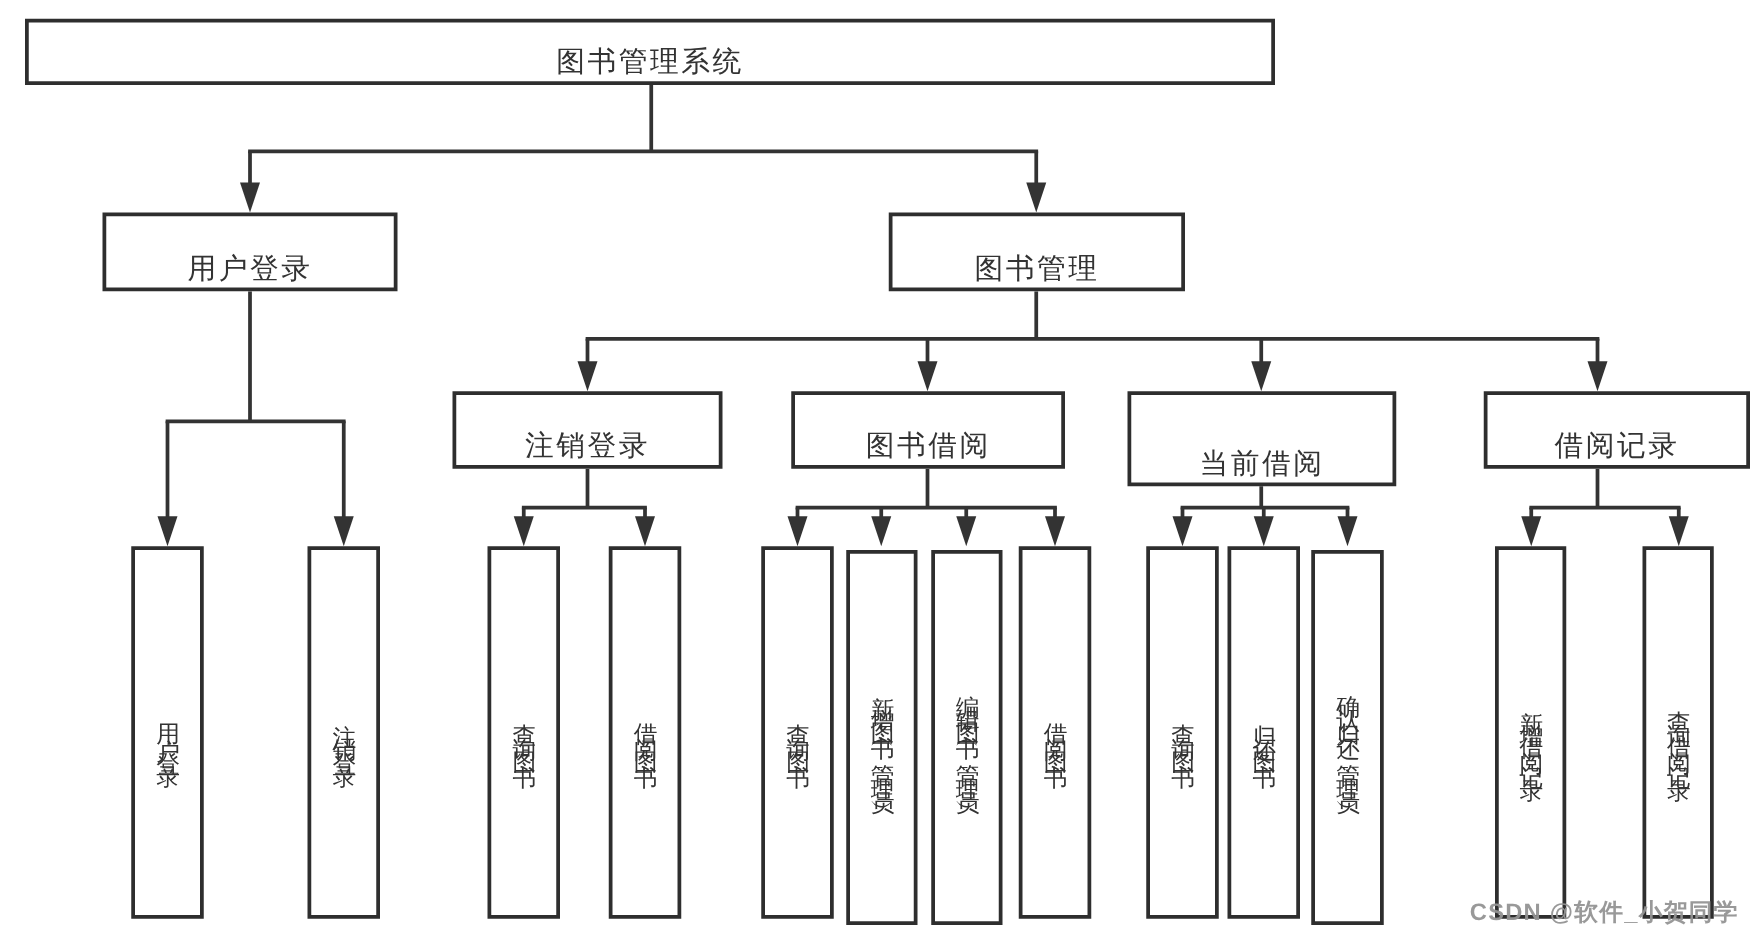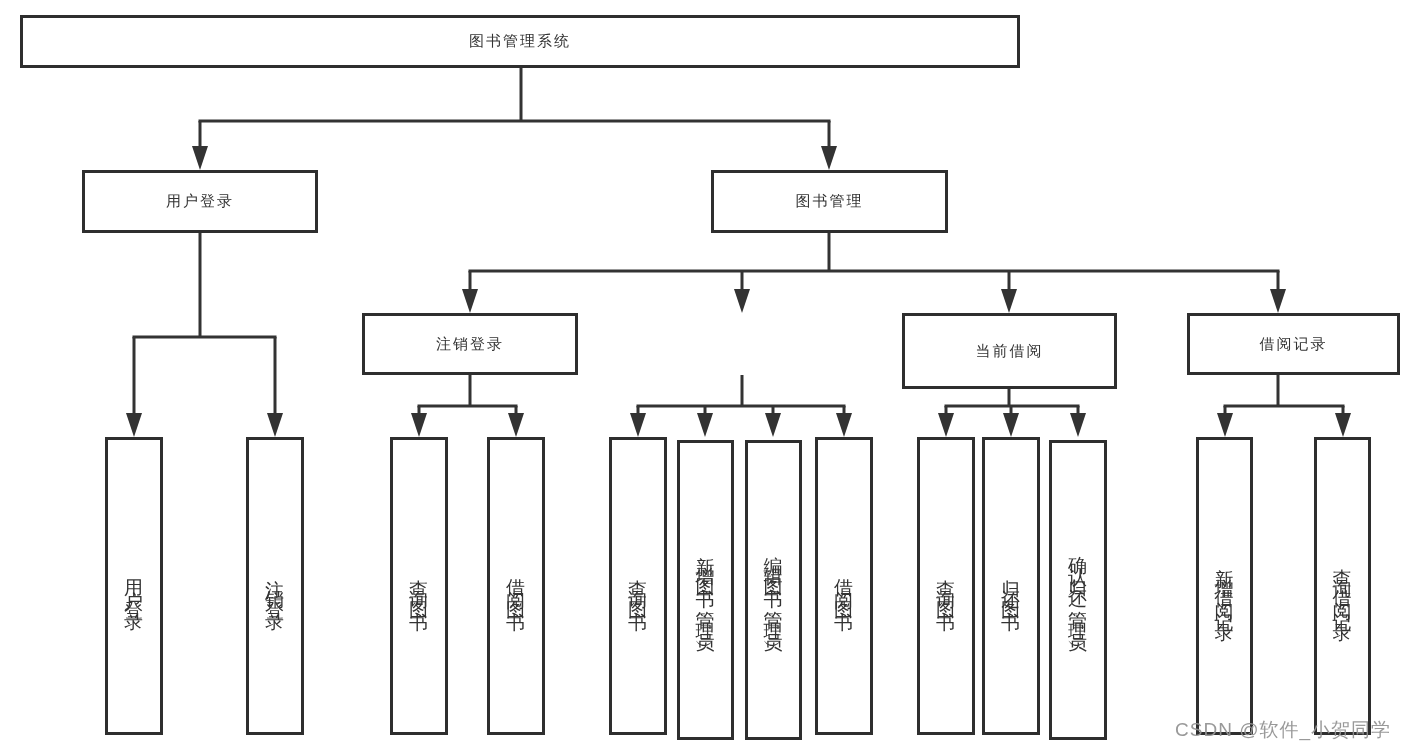--- a/index.html
+++ b/index.html
@@ -27,43 +27,45 @@
     position: absolute;
     box-sizing: border-box;
     border: 3px solid #2e2e2e;
     background: #ffffff;
     display: flex;
     align-items: center;
     justify-content: center;
     color: #333333;
   }
   .node-h {
-    font-size: 15px;
+    font-size: 23px;
     letter-spacing: 2px;
     white-space: nowrap;
+    align-items: flex-end;
   }
   .node-v {
     font-size: 19px;
   }
   .node-v .vtext {
     writing-mode: vertical-rl;
     text-orientation: mixed;
     letter-spacing: 11px;
     line-height: 1;
     white-space: nowrap;
   }
   .watermark {
     position: absolute;
     right: 14px;
     bottom: 4px;
     font-size: 19px;
     color: rgba(148, 148, 148, 0.95);
     letter-spacing: 1px;
     white-space: nowrap;
     z-index: 5;
+    font-weight: bold;
   }
 </style>
 </head>
 <body>
 
 <div id="canvas">
 
   <svg id="connector-svg" viewBox="0 0 1405 747" xmlns="http://www.w3.org/2000/svg">
       <line x1="521" y1="68" x2="521" y2="121" stroke="#333333" stroke-width="3"></line>
       <line x1="198.5" y1="121" x2="830.5" y2="121" stroke="#333333" stroke-width="3"></line>
@@ -126,20 +128,23 @@
   <div class="node node-h" style="left:82px; top:170px; width:236px; height:63px;">
     <span>用户登录</span>
   </div>
   <div class="node node-h" style="left:711px; top:170px; width:237px; height:63px;">
     <span>图书管理</span>
   </div>
 
   <div class="node node-h" style="left:362px; top:313px; width:216px; height:62px;">
     <span>注销登录</span>
   </div>
+  <div class="node node-h" style="left:633px; top:313px; width:219px; height:62px;">
+    <span>图书借阅</span>
+  </div>
   <div class="node node-h" style="left:902px; top:313px; width:215px; height:76px;">
     <span>当前借阅</span>
   </div>
   <div class="node node-h" style="left:1172px; top:313px; width:213px; height:62px;margin-left:15px;">
     <span>借阅记录</span>
   </div>
 
   <div class="node node-v" style="left:105px; top:437px; width:58px; height:298px;">
     <span class="vtext">用户登录</span>
   </div>

